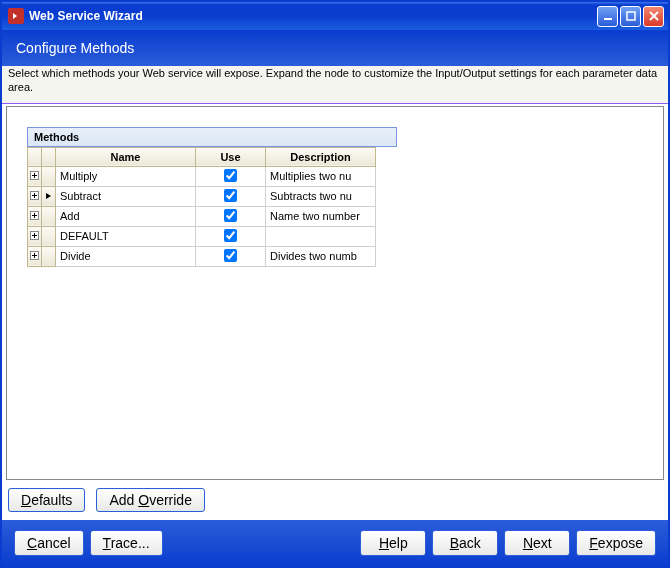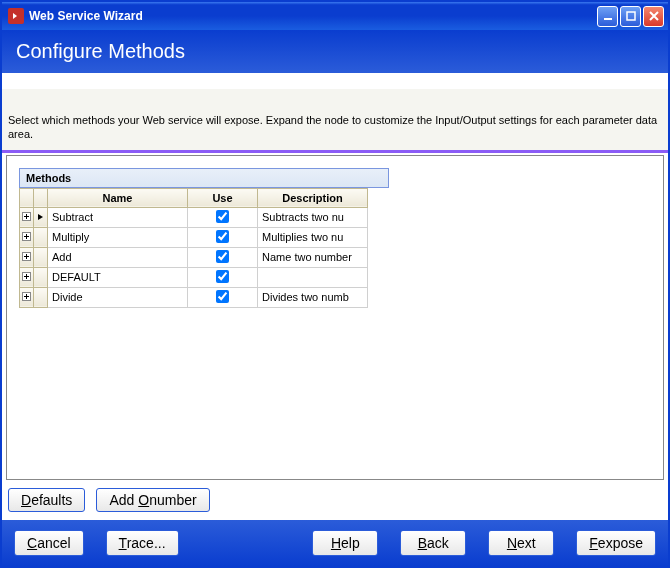--- a/index.html
+++ b/index.html
@@ -33,38 +33,37 @@
   display: flex; align-items: center; justify-content: center;
   cursor: default;
 }
 .winbtn.minmax { background: linear-gradient(to bottom, #6ea0f5, #2b5cd9); }
 .winbtn.close { background: linear-gradient(to bottom, #f5866e, #d93a2b); }
 .winbtn svg { width: 12px; height: 12px; }
 
 .header-band {
   background: linear-gradient(to bottom, #0a3dcf 0%, #2b5cd9 100%);
   color: #fff; padding: 10px 14px 10px 14px;
-  font-size: 20px; font-family: "Trebuchet MS", Tahoma, sans-serif;
+  font-size: 14px; font-family: "Trebuchet MS", Tahoma, sans-serif;
 }
 
 .instruction {
-  padding: 24px 6px 8px 6px;
+  padding: 0 6px 8px 6px;
   color: #000; font-size: 11px;
-  border-bottom: 3px solid #8b5cf6;
+  border-bottom: 1px solid #8b5cf6;
   background: #f5f5f0;
   line-height: 1.3;
-  margin-top: 16px;
 }
 
 .main-area {
   flex: 1;
   background: #fff;
   border: 1px solid #888;
   margin: 2px 4px 0 4px;
-  padding: 12px;
+  padding: 20px;
   display: flex; flex-direction: column;
   position: relative;
 }
 
 .grid-wrap {
   width: 370px;
 }
 .grid-title {
   background: linear-gradient(to bottom, #e8eff9, #dce7f5);
   border: 1px solid #7a96df;
@@ -118,21 +117,21 @@
   font-size: 14px;
   font-family: Tahoma, Arial, sans-serif;
   cursor: default;
   min-width: 60px;
 }
 .btn .ul { text-decoration: underline; }
 
 .footer {
   background: linear-gradient(to bottom, #2b5cd9, #0a3dcf);
   padding: 10px 12px;
-  display: flex; align-items: center; gap: 22px;
+  display: flex; align-items: center; gap: 6px;
 }
 .footer .spacer { flex: 1; }
 .footer .btn { min-width: 66px; padding: 4px 12px; }
 
 input[type="checkbox"] {
   width: 13px; height: 13px; margin: 0;
 }
 </style>
 </head>
 <body>
@@ -182,45 +181,45 @@
             <th class="col-desc">Description</th>
           </tr>
         </thead>
         <tbody id="grid-body">
             <tr>
               <td class="rowhdr expand"><svg width="9" height="9" viewBox="0 0 9 9">
                   <rect x="0.5" y="0.5" width="8" height="8" fill="#fff" stroke="#888"></rect>
                   <line x1="2" y1="4.5" x2="7" y2="4.5" stroke="#000"></line>
                   <line x1="4.5" y1="2" x2="4.5" y2="7" stroke="#000"></line>
                 </svg></td>
+              <td class="rowmark"></td>
+              <td class="col-name">Multiply</td>
+              <td class="col-use"><input type="checkbox" checked="" style=""></td>
+              <td class="col-desc">Multiplies two nu</td>
+            </tr>
+            <tr>
+              <td class="rowhdr expand"><svg width="9" height="9" viewBox="0 0 9 9">
+                  <rect x="0.5" y="0.5" width="8" height="8" fill="#fff" stroke="#888"></rect>
+                  <line x1="2" y1="4.5" x2="7" y2="4.5" stroke="#000"></line>
+                  <line x1="4.5" y1="2" x2="4.5" y2="7" stroke="#000"></line>
+                </svg></td>
               <td class="rowmark"><svg viewBox="0 0 8 8">
                   <path d="M1 1 L6 4 L1 7 Z" fill="#000"></path>
                 </svg></td>
               <td class="col-name">Subtract</td>
               <td class="col-use"><input type="checkbox" checked="" style=""></td>
               <td class="col-desc">Subtracts two nu</td>
             </tr>
             <tr>
               <td class="rowhdr expand"><svg width="9" height="9" viewBox="0 0 9 9">
                   <rect x="0.5" y="0.5" width="8" height="8" fill="#fff" stroke="#888"></rect>
                   <line x1="2" y1="4.5" x2="7" y2="4.5" stroke="#000"></line>
                   <line x1="4.5" y1="2" x2="4.5" y2="7" stroke="#000"></line>
                 </svg></td>
               <td class="rowmark"></td>
-              <td class="col-name">Multiply</td>
-              <td class="col-use"><input type="checkbox" checked="" style=""></td>
-              <td class="col-desc">Multiplies two nu</td>
-            </tr>
-            <tr>
-              <td class="rowhdr expand"><svg width="9" height="9" viewBox="0 0 9 9">
-                  <rect x="0.5" y="0.5" width="8" height="8" fill="#fff" stroke="#888"></rect>
-                  <line x1="2" y1="4.5" x2="7" y2="4.5" stroke="#000"></line>
-                  <line x1="4.5" y1="2" x2="4.5" y2="7" stroke="#000"></line>
-                </svg></td>
-              <td class="rowmark"></td>
               <td class="col-name">Add</td>
               <td class="col-use"><input type="checkbox" checked="" style=""></td>
               <td class="col-desc">Name two number</td>
             </tr>
             <tr>
               <td class="rowhdr expand"><svg width="9" height="9" viewBox="0 0 9 9">
                   <rect x="0.5" y="0.5" width="8" height="8" fill="#fff" stroke="#888"></rect>
                   <line x1="2" y1="4.5" x2="7" y2="4.5" stroke="#000"></line>
                   <line x1="4.5" y1="2" x2="4.5" y2="7" stroke="#000"></line>
                 </svg></td>
@@ -241,21 +240,21 @@
               <td class="col-desc">Divides two numb</td>
             </tr>
           </tbody>
       </table>
     </div>
     <div style="flex:1"></div>
   </div>
 
   <div class="lower-buttons">
     <button class="btn"><span class="ul">D</span><span>efaults</span></button>
-    <button class="btn" style="margin-left:8px;"><span>Add </span><span class="ul">O</span><span>number</span></button>
+    <button class="btn" style="margin-left:8px;"><span>Add </span><span class="ul">O</span><span>verride</span></button>
   </div>
 
   <div class="footer">
     <button class="btn"><span class="ul">C</span><span>ancel</span></button>
     <button class="btn"><span class="ul">T</span><span>race...</span></button>
     <div class="spacer"></div>
     <button class="btn"><span class="ul">H</span><span>elp</span></button>
     <button class="btn"><span class="ul">B</span><span>ack</span></button>
     <button class="btn"><span class="ul">N</span><span>ext</span></button>
     <button class="btn"><span class="ul">F</span><span>expose</span></button>

